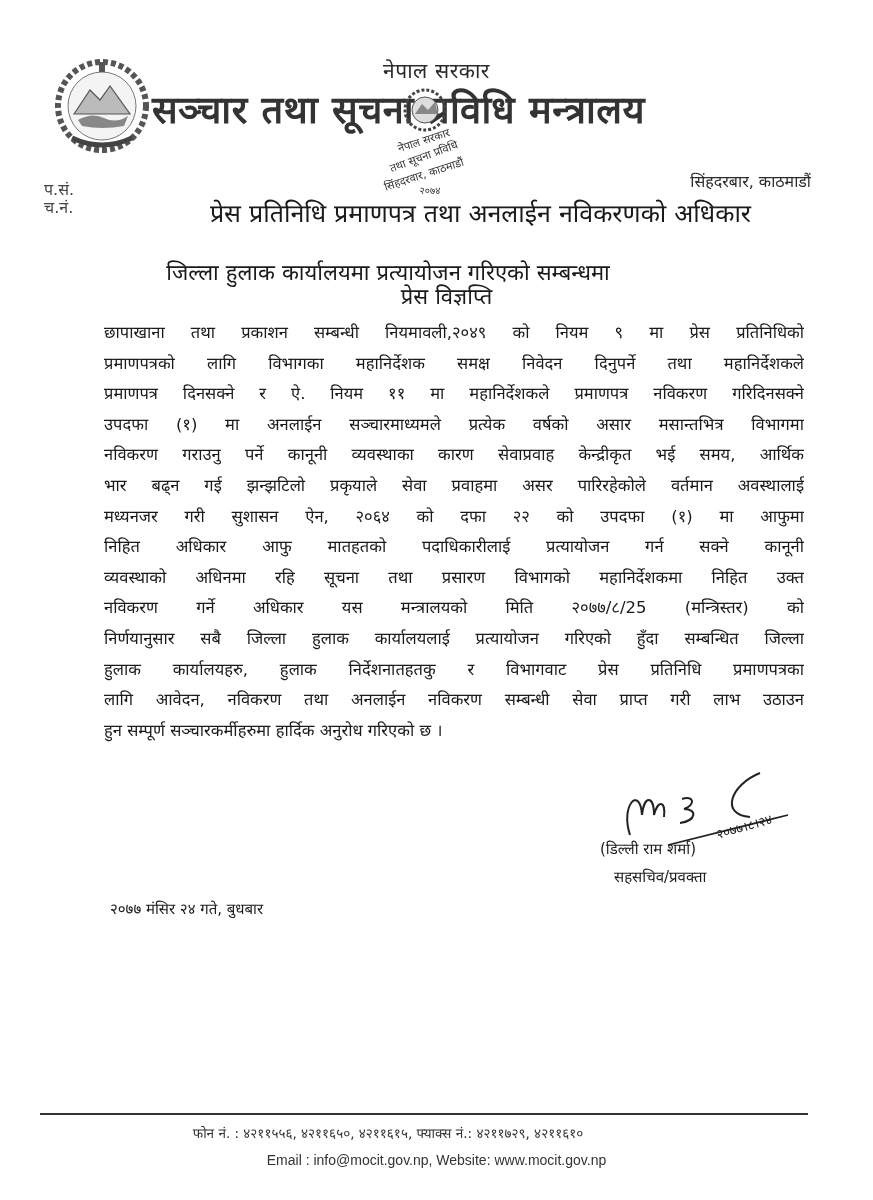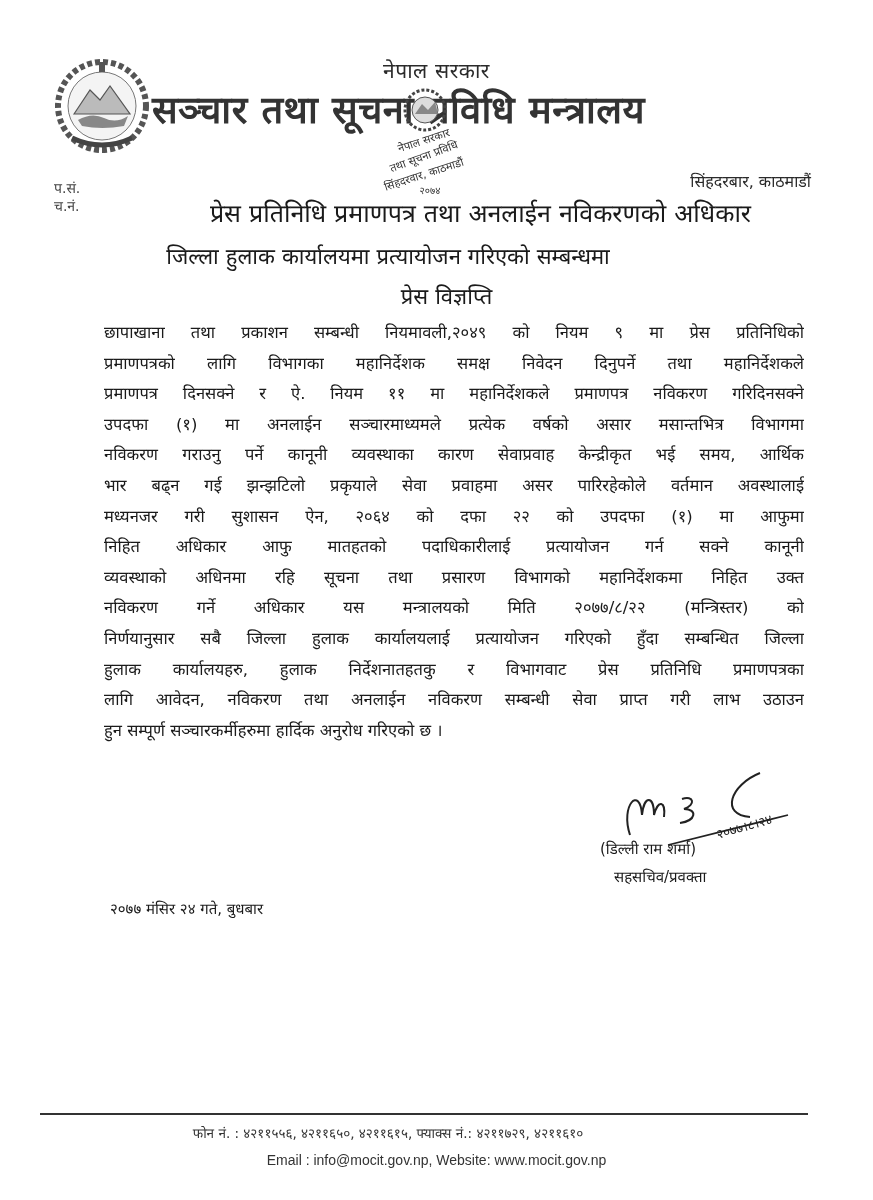--- a/index.html
+++ b/index.html
@@ -18,27 +18,27 @@
   .ministry-name {
     left: 152px; top: 82px; font-size: 38px; font-weight: bold;
     color: #333; letter-spacing: 0.5px; white-space: nowrap;
   }
   .stamp {
     left: 360px; top: 88px; width: 130px; height: 112px;
   }
   .location {
     right: 62px; top: 170px; font-size: 16px; color: #2a2a2a;
   }
-  .ref-label { left: 44px; font-size: 14px; color: #444; margin-left: 10px; }
+  .ref-label { left: 44px; font-size: 16px; color: #444; }
   .title-1 {
     left: 0; width: 873px; top: 195px; text-align: center;
     font-size: 25px; color: #1a1a1a; padding-left: 44px;
   }
   .title-2 {
-    left: 0; width: 776px; top: 240px; text-align: center;
+    left: 0; width: 776px; top: 256px; text-align: center;
     font-size: 22px; color: #1a1a1a;
   }
   .title-3 {
     left: 0; width: 873px; top: 280px; text-align: center;
     font-size: 22px; color: #1a1a1a; padding-left: 10px;
   }
   .body-text {
     left: 104px; width: 700px; top: 318px;
     font-size: 16.5px; line-height: 30.6px; text-align: justify;
     color: #1a1a1a;
@@ -103,21 +103,21 @@
 <div class="abs body-text">
   <span class="body-line">छापाखाना तथा प्रकाशन सम्बन्धी नियमावली,२०४९ को नियम ९ मा प्रेस प्रतिनिधिको</span>
   <span class="body-line">प्रमाणपत्रको लागि विभागका महानिर्देशक समक्ष निवेदन दिनुपर्ने तथा महानिर्देशकले</span>
   <span class="body-line">प्रमाणपत्र दिनसक्ने र ऐ. नियम ११ मा महानिर्देशकले प्रमाणपत्र नविकरण गरिदिनसक्ने</span>
   <span class="body-line">उपदफा (१) मा अनलाईन सञ्चारमाध्यमले प्रत्येक वर्षको असार मसान्तभित्र विभागमा</span>
   <span class="body-line">नविकरण गराउनु पर्ने कानूनी व्यवस्थाका कारण सेवाप्रवाह केन्द्रीकृत भई समय, आर्थिक</span>
   <span class="body-line">भार बढ्न गई झन्झटिलो प्रकृयाले सेवा प्रवाहमा असर पारिरहेकोले वर्तमान अवस्थालाई</span>
   <span class="body-line">मध्यनजर गरी सुशासन ऐन, २०६४ को दफा २२ को उपदफा (१) मा आफुमा</span>
   <span class="body-line">निहित अधिकार आफु मातहतको पदाधिकारीलाई प्रत्यायोजन गर्न सक्ने कानूनी</span>
   <span class="body-line">व्यवस्थाको अधिनमा रहि सूचना तथा प्रसारण विभागको महानिर्देशकमा निहित उक्त</span>
-  <span class="body-line">नविकरण गर्ने अधिकार यस मन्त्रालयको मिति २०७७/८/२२ (मन्त्रिस्तर) को</span>
+  <span class="body-line">नविकरण गर्ने अधिकार यस मन्त्रालयको मिति २०७७/८/25 (मन्त्रिस्तर) को</span>
   <span class="body-line">निर्णयानुसार सबै जिल्ला हुलाक कार्यालयलाई प्रत्यायोजन गरिएको हुँदा सम्बन्धित जिल्ला</span>
   <span class="body-line">हुलाक कार्यालयहरु, हुलाक निर्देशनातहतकु र विभागवाट प्रेस प्रतिनिधि प्रमाणपत्रका</span>
   <span class="body-line">लागि आवेदन, नविकरण तथा अनलाईन नविकरण सम्बन्धी सेवा प्राप्त गरी लाभ उठाउन</span>
   <span class="body-line last">हुन सम्पूर्ण सञ्चारकर्मीहरुमा हार्दिक अनुरोध गरिएको छ ।</span>
 </div>
 
 <div class="abs signature">
   <svg width="190" height="90" viewBox="0 0 190 90">
     <path d="M20 70 C10 40 30 20 32 50 C34 30 44 30 44 50 C48 34 56 36 54 52" fill="none" stroke="#222" stroke-width="2"></path>
     <path d="M72 34 C84 30 86 40 74 44 C88 44 86 56 70 58" fill="none" stroke="#222" stroke-width="2"></path>

